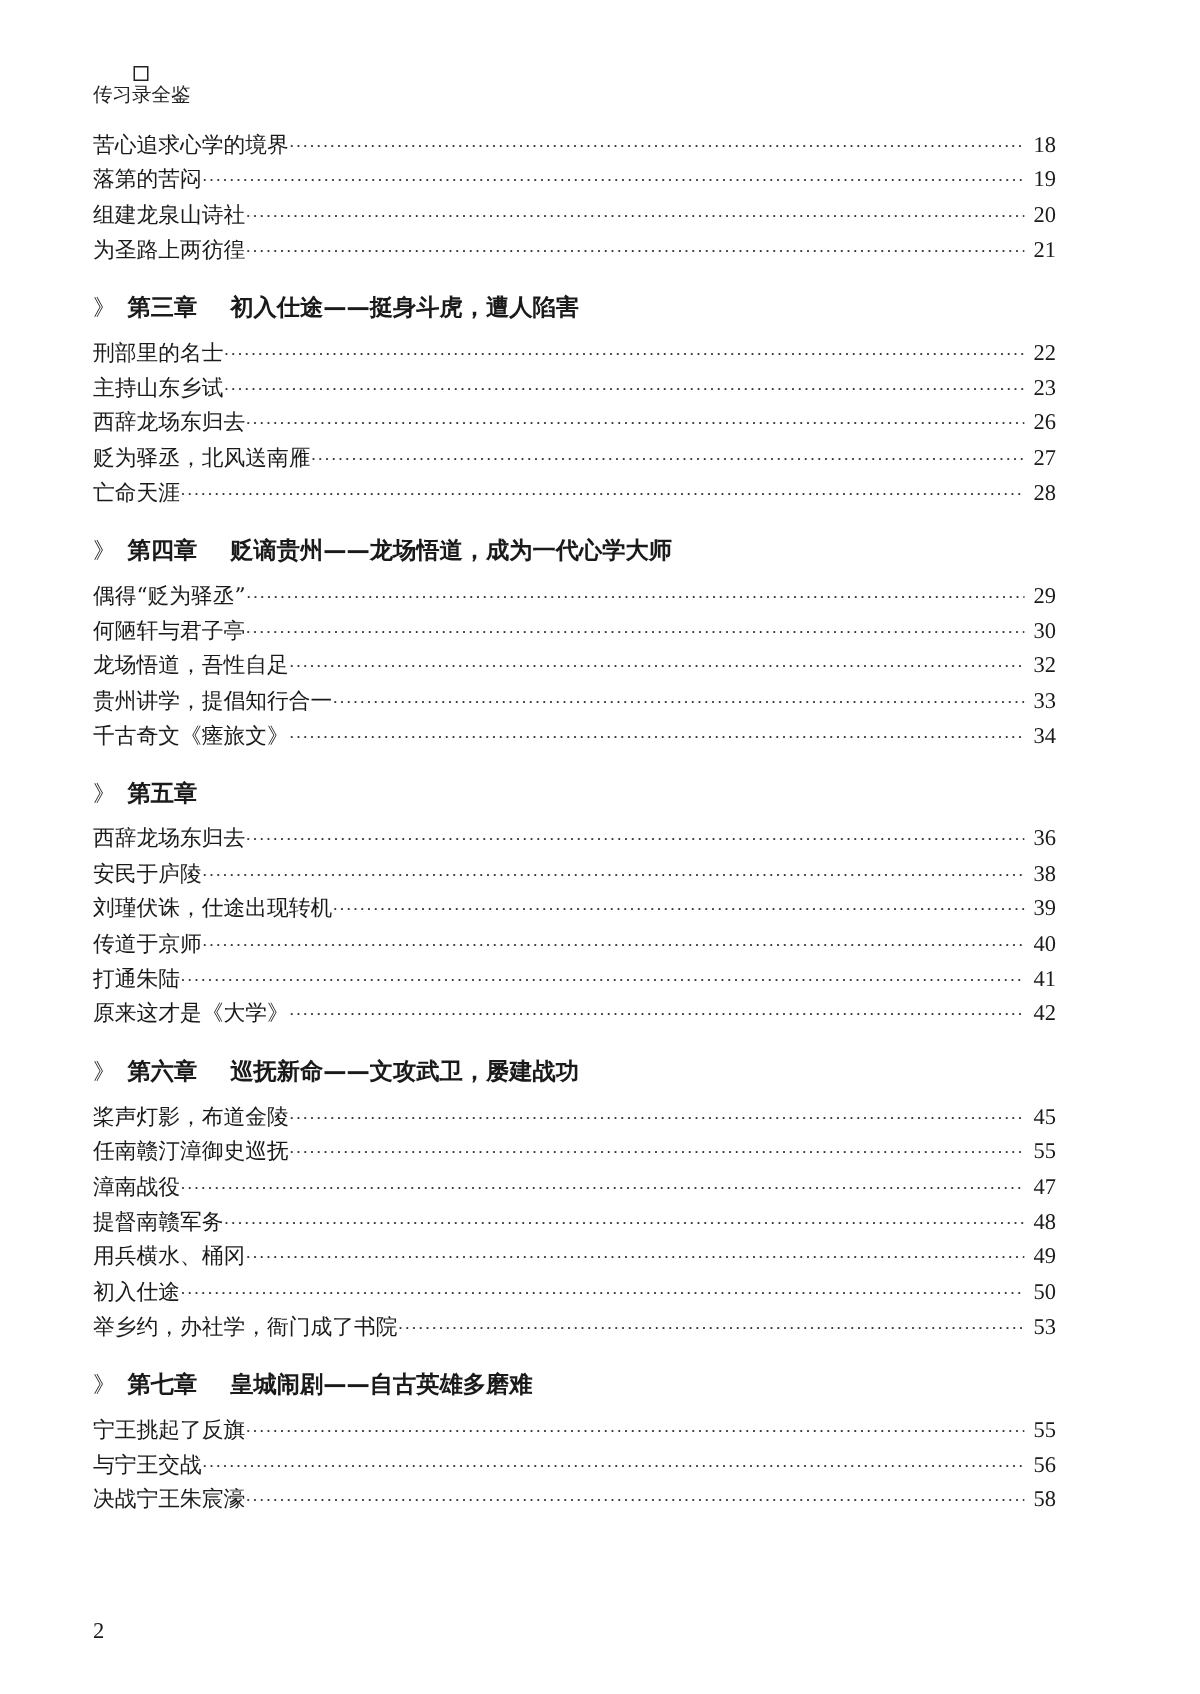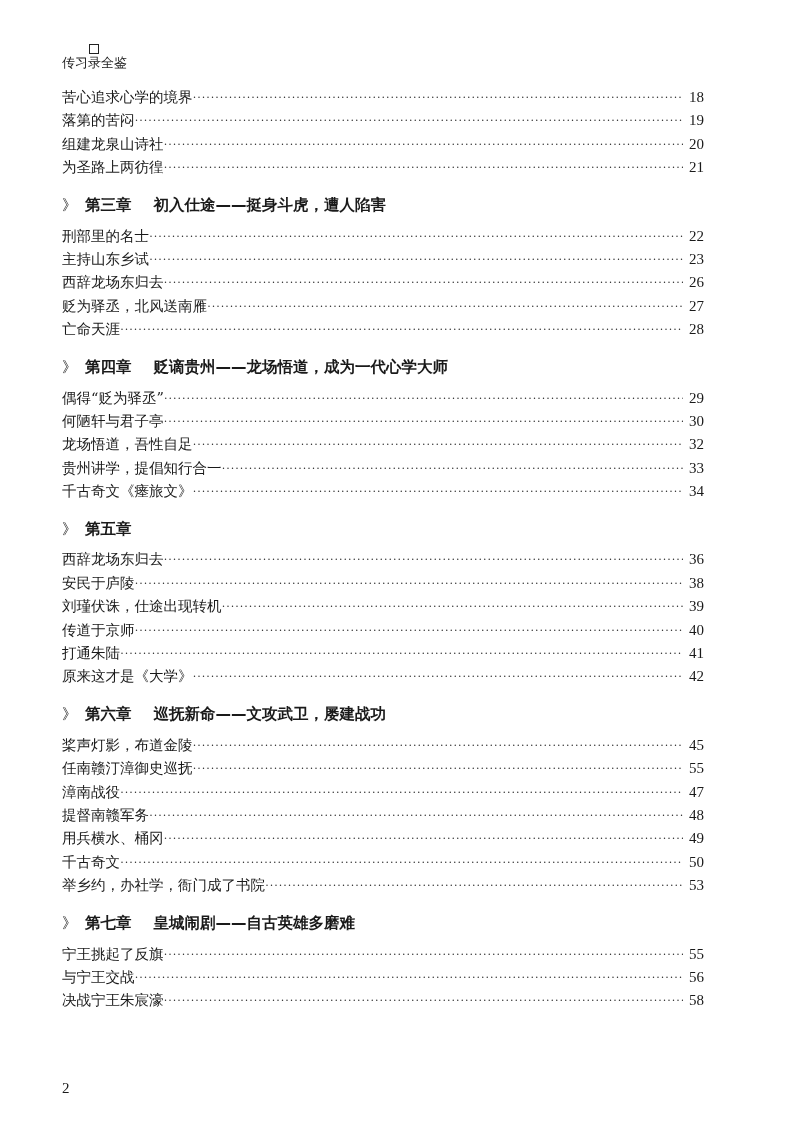--- a/index.html
+++ b/index.html
@@ -249,21 +249,21 @@
       <span class="title">提督南赣军务</span>
       <span class="leader"></span>
       <span class="page">48</span>
     </div>
   <div class="entry">
       <span class="title">用兵横水、桶冈</span>
       <span class="leader"></span>
       <span class="page">49</span>
     </div>
   <div class="entry">
-      <span class="title">千古奇文</span>
+      <span class="title">初入仕途</span>
       <span class="leader"></span>
       <span class="page">50</span>
     </div>
   <div class="entry">
       <span class="title">举乡约，办社学，衙门成了书院</span>
       <span class="leader"></span>
       <span class="page">53</span>
     </div>
 
   <div class="chapter">

